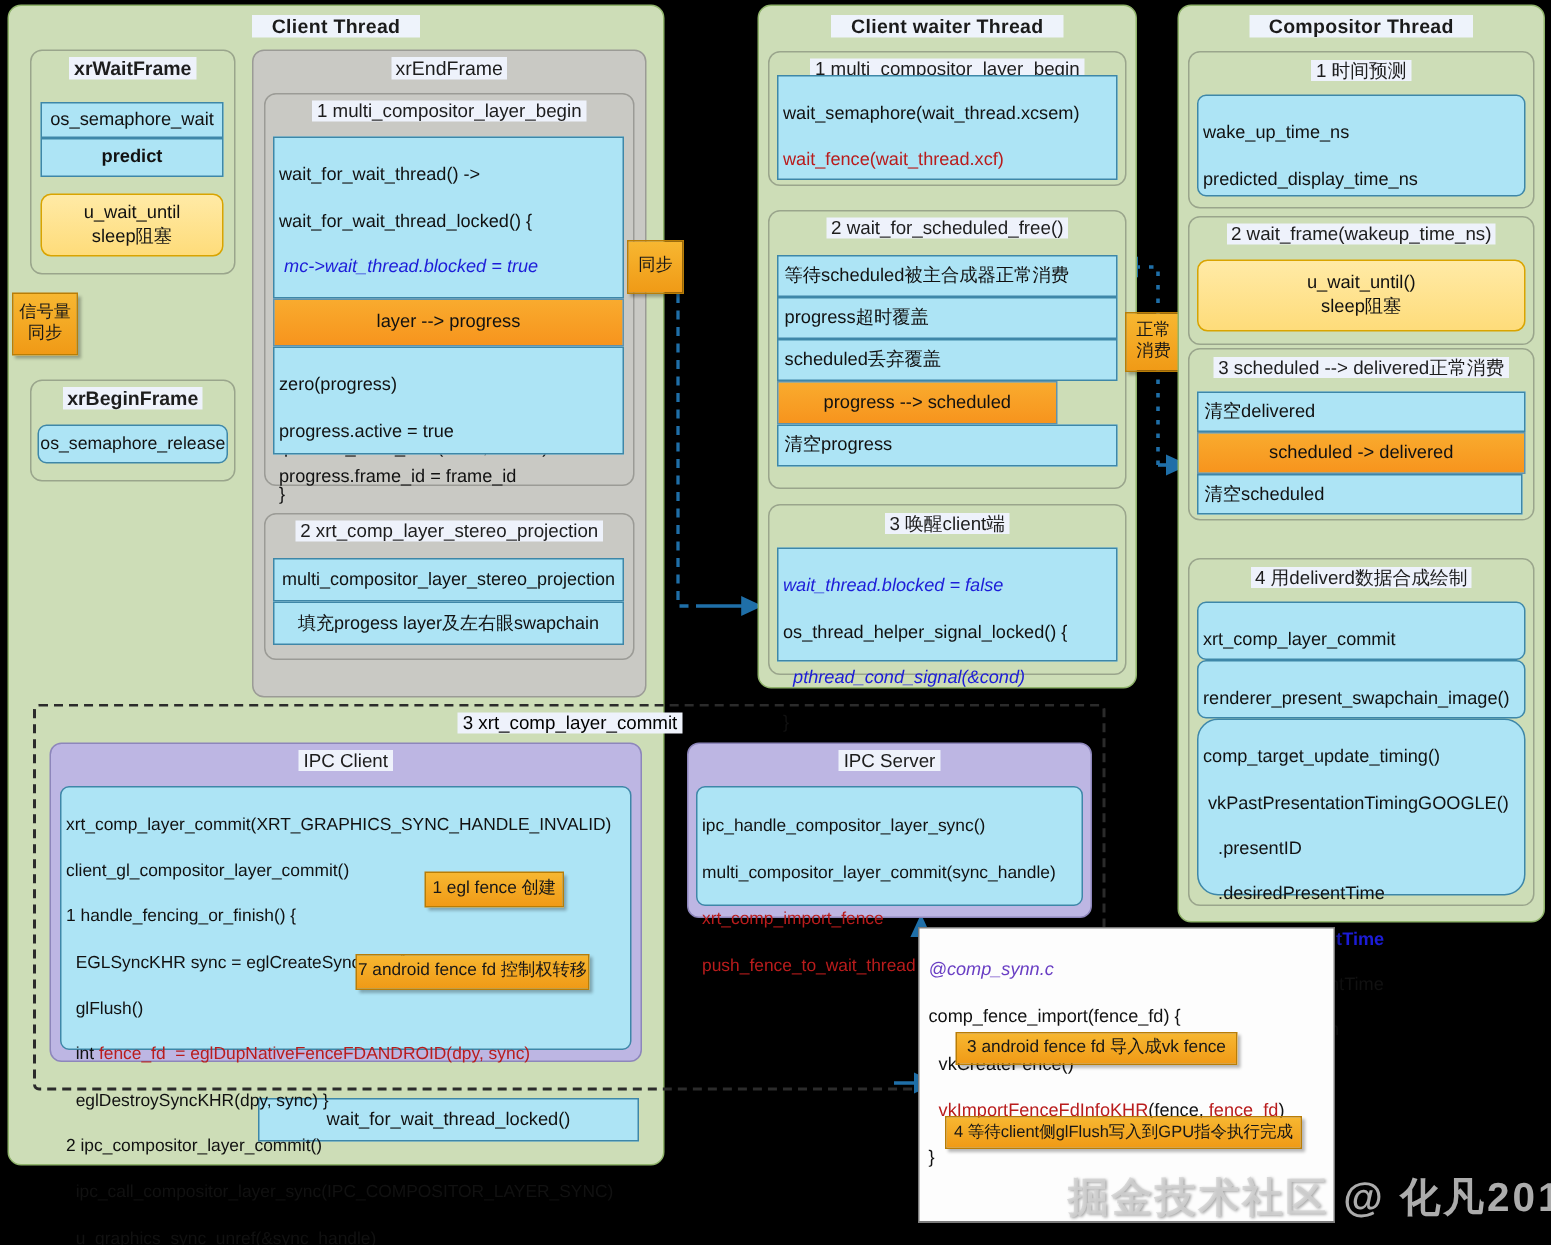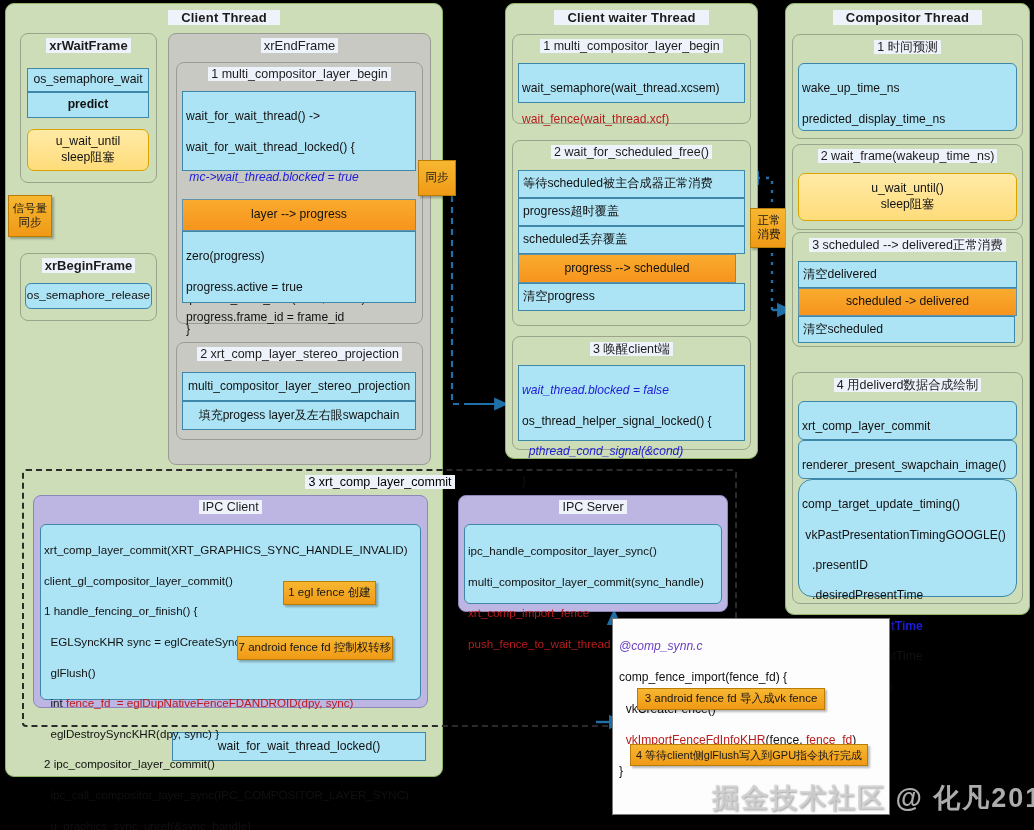--- a/index.html
+++ b/index.html
@@ -123,21 +123,21 @@
     <div class="grp-title bold" style="font-weight:normal;font-size:13px;">
       <span>xrEndFrame</span>
     </div>
   </div>
 
   <div class="grp gray" style="left:176px;top:62px;width:247px;height:262px;background:#c9c9c4;">
     <div class="grp-title">
       <span>1 multi_compositor_layer_begin</span>
     </div>
   </div>
-  <div class="bx code" style="left:182px;top:91px;width:234px;height:80px;">
+  <div class="bx code" style="left:182px;top:91px;width:234px;height:108px;">
 <span style="display: block;">wait_for_wait_thread() -&gt;</span>
 <span style="display: block;">wait_for_wait_thread_locked() {</span>
 <span class="blue" style="display: block;"> mc-&gt;wait_thread.blocked = true</span>
 <span style="display: block;"> while (mc-&gt;wait_thread.blocked) {</span>
 <span style="display: block;">   os_thread_helper_wait_locked()</span>
 <span style="display: block;"> }</span>
 <span style="display: block;"> pthread_cond_wait(cond, mutex)</span>
 <span style="display: block;">}</span>
   </div>
   <div class="bx orange ctr" style="left:182px;top:199px;width:234px;height:32px;">layer --&gt; progress</div>
@@ -164,34 +164,34 @@
     <div class="lane-title">
       <span>Client waiter Thread</span>
     </div>
   </div>
 
   <div class="grp" style="left:512px;top:34px;width:239px;height:90px;">
     <div class="grp-title">
       <span>1 multi_compositor_layer_begin</span>
     </div>
   </div>
-  <div class="bx code" style="left:518px;top:63px;width:227px;height:40px;">
+  <div class="bx code" style="left:518px;top:50px;width:227px;height:70px;">
 <span style="display: block;">wait_semaphore(wait_thread.xcsem)</span>
 <span class="red" style="display: block;">wait_fence(wait_thread.xcf)</span>
   </div>
 
   <div class="grp" style="left:512px;top:140px;width:239px;height:186px;">
     <div class="grp-title">
       <span>2 wait_for_scheduled_free()</span>
     </div>
   </div>
   <div class="bx" style="left:518px;top:170px;width:227px;height:28px;display:flex;align-items:center;">等待scheduled被主合成器正常消费</div>
   <div class="bx" style="left:518px;top:198px;width:227px;height:28px;display:flex;align-items:center;">progress超时覆盖</div>
   <div class="bx" style="left:518px;top:226px;width:227px;height:28px;display:flex;align-items:center;">scheduled丢弃覆盖</div>
-  <div class="bx orange ctr" style="left:518px;top:254px;width:218px;height:29px;">progress --&gt; scheduled</div>
+  <div class="bx orange ctr" style="left:518px;top:254px;width:187px;height:29px;">progress --&gt; scheduled</div>
   <div class="bx" style="left:518px;top:283px;width:227px;height:28px;display:flex;align-items:center;">清空progress</div>
 
   <div class="grp" style="left:512px;top:336px;width:239px;height:114px;">
     <div class="grp-title">
       <span>3 唤醒client端</span>
     </div>
   </div>
   <div class="bx code" style="left:518px;top:365px;width:227px;height:76px;">
 <span class="blue" style="display: block;">wait_thread.blocked = false</span>
 <span style="display: block;">os_thread_helper_signal_locked() {</span>

